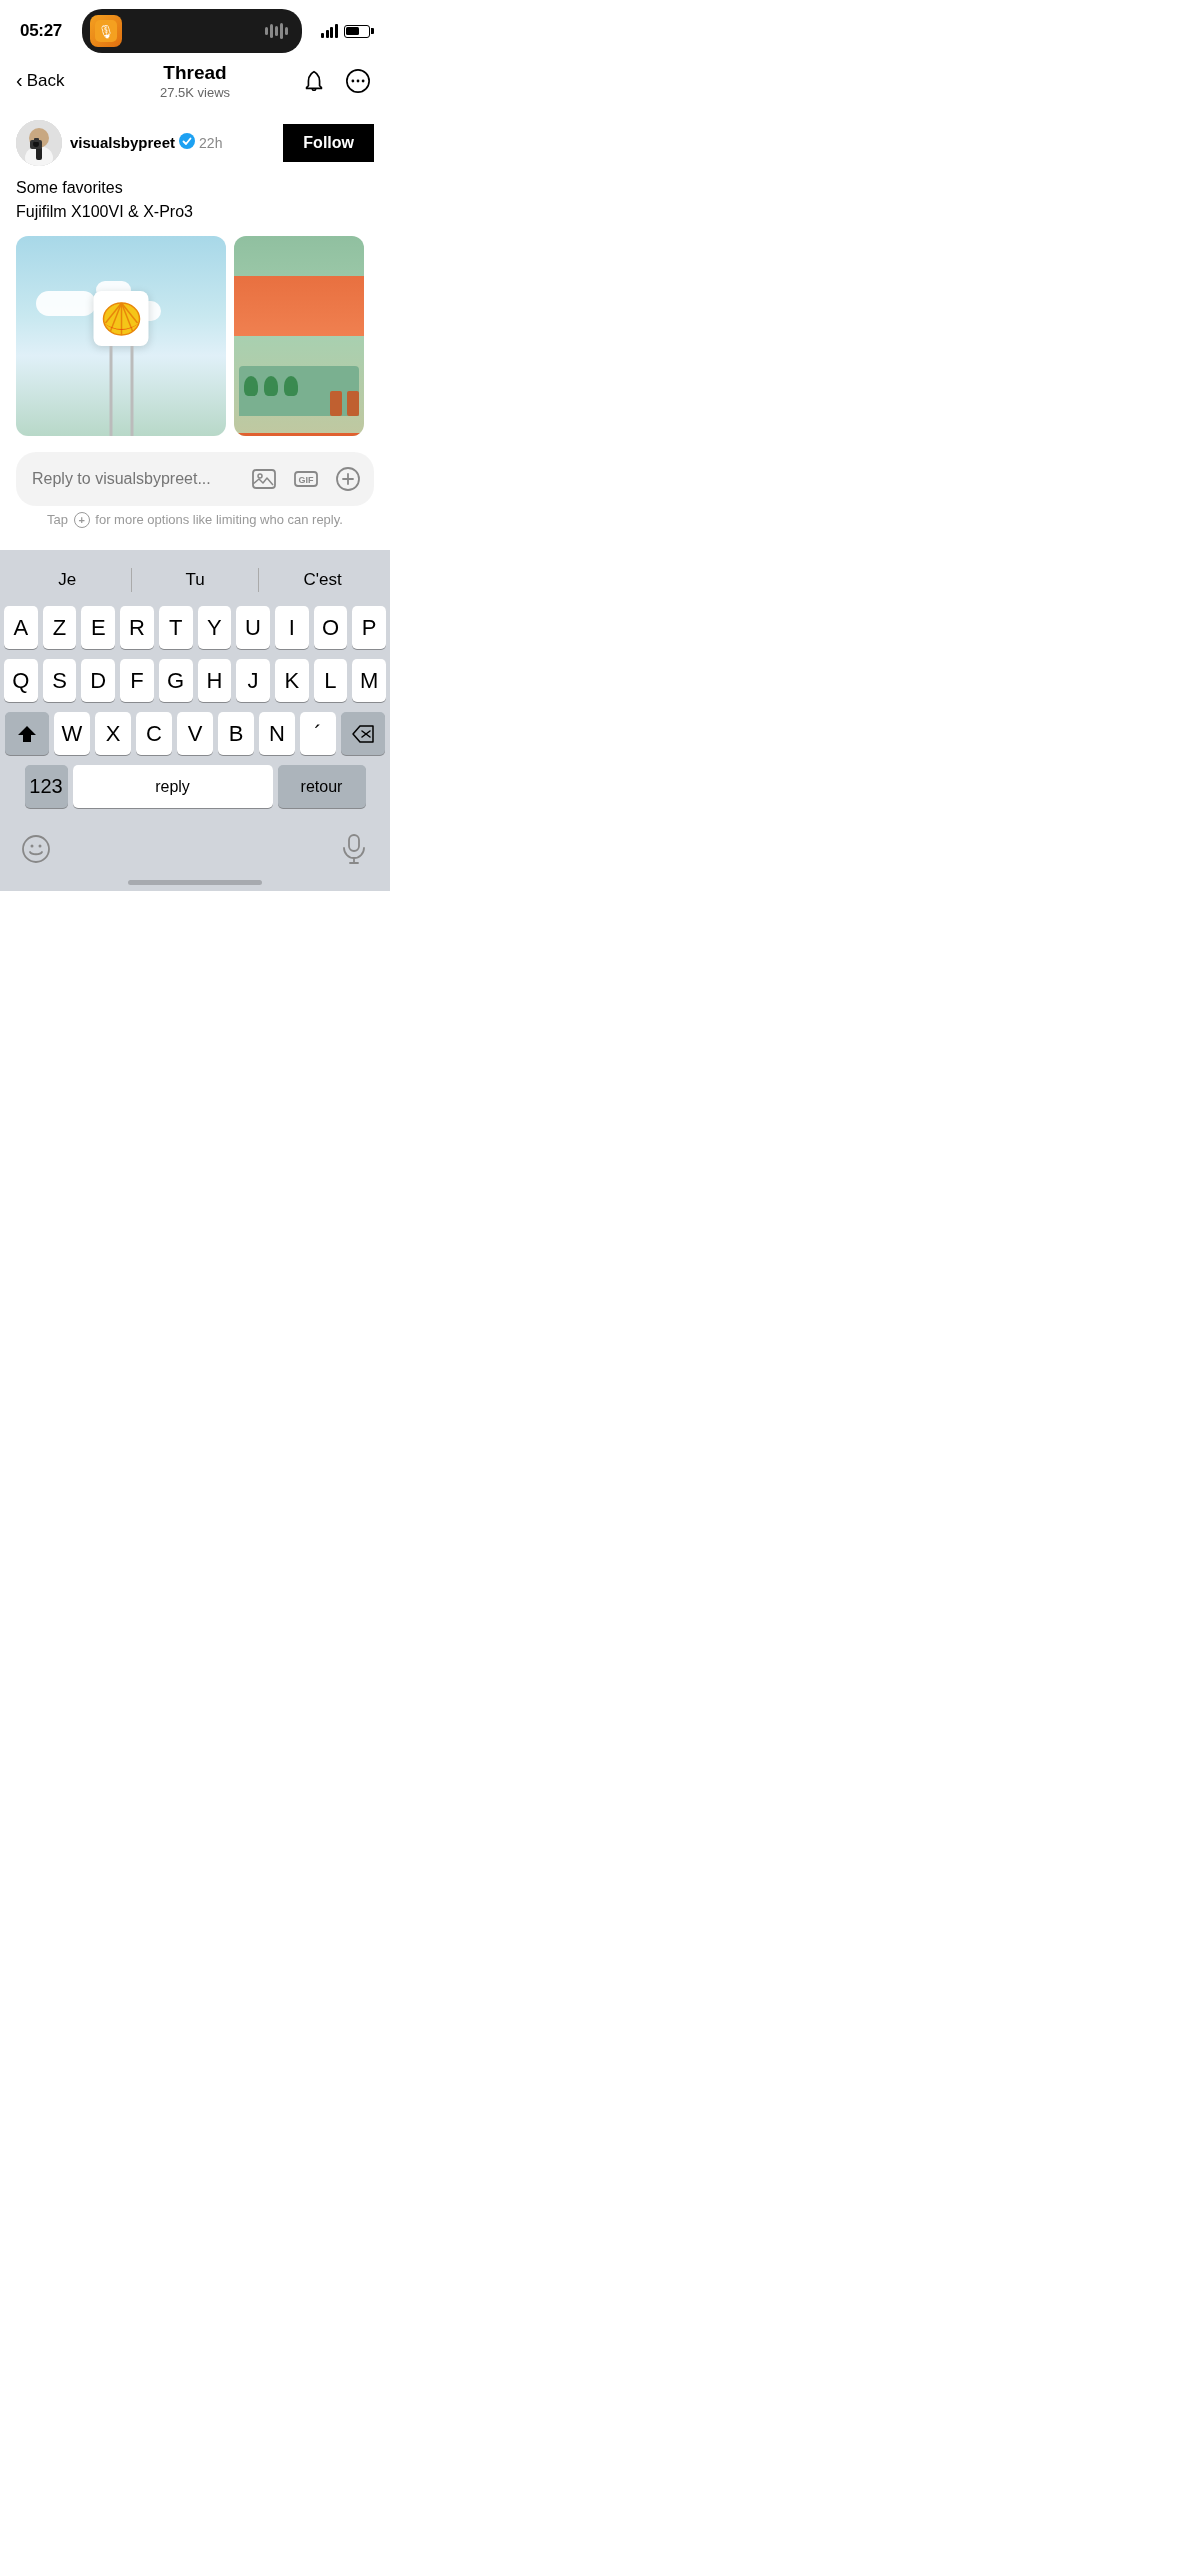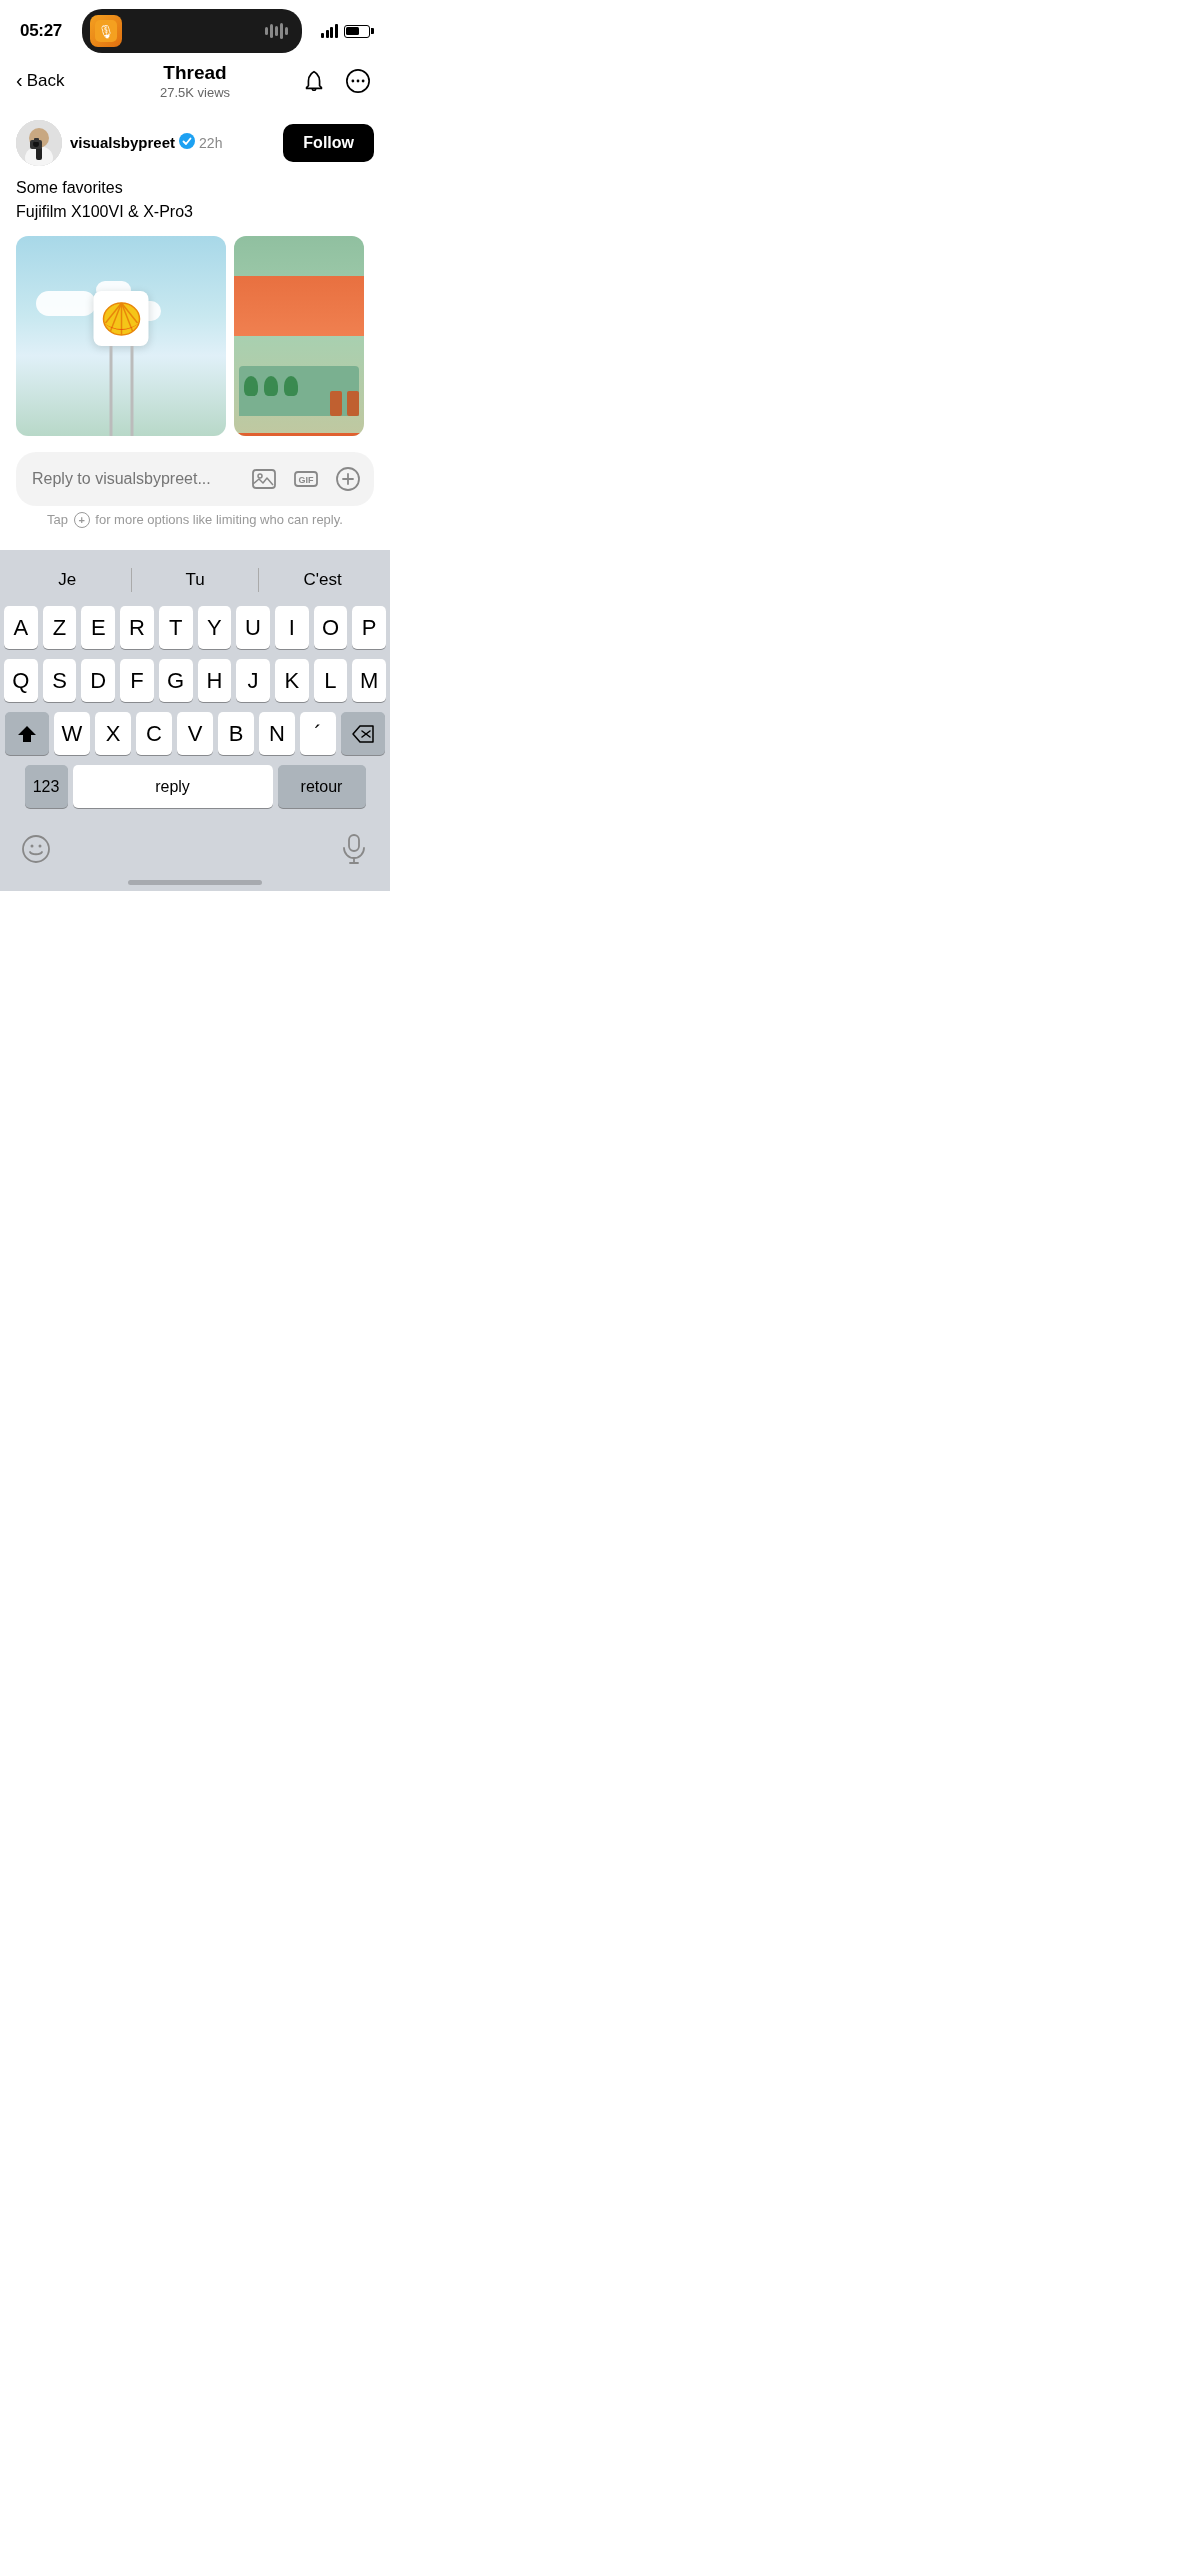--- a/index.html
+++ b/index.html
@@ -203,21 +203,21 @@
       font-size: 15px;
     }
     .post-time {
       font-size: 14px;
       color: #888;
     }
     .follow-btn {
       background: #000;
       color: #fff;
       border: none;
-      border-radius: 10px;
+      border-radius: 0;
       padding: 10px 20px;
       font-size: 16px;
       font-weight: 600;
       cursor: pointer;
     }
     .post-text {
       font-size: 16px;
       line-height: 1.5;
       margin-bottom: 12px;
       color: #000;
@@ -481,21 +481,21 @@
       flex: 0 0 44px;
       max-width: 44px;
     }
     .key-delete {
       flex: 0 0 44px;
       max-width: 44px;
     }
     .key-numbers {
       flex: 0 0 43px;
       max-width: 43px;
-      font-size: 16px;
+      font-size: 20px;
     }
     .key-space {
       flex: 1;
       max-width: 200px;
       font-size: 16px;
     }
     .key-return {
       flex: 0 0 88px;
       max-width: 88px;
       font-size: 16px;

